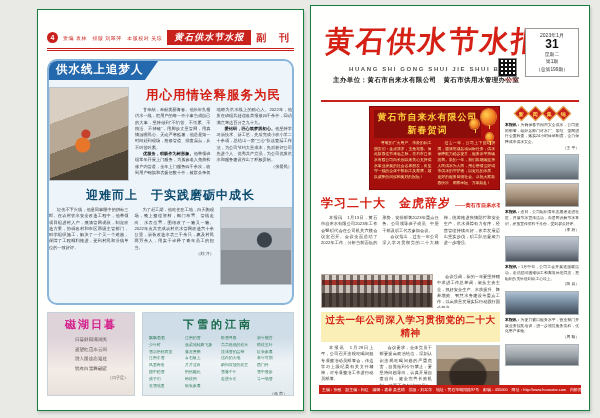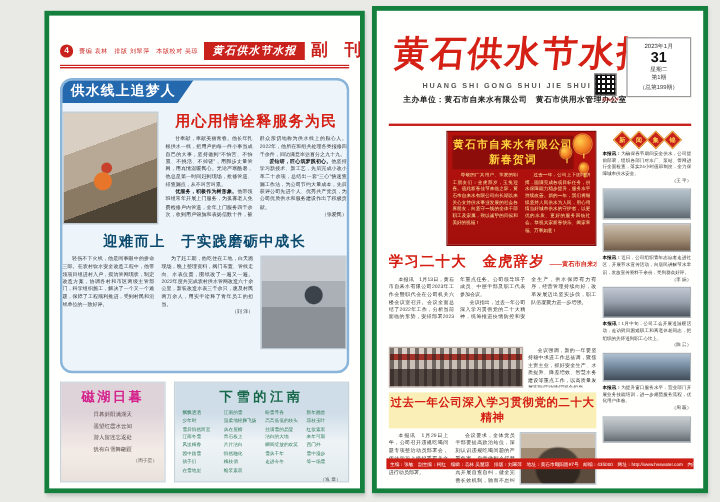--- a/index.html
+++ b/index.html
@@ -3,35 +3,35 @@
 <meta charset="utf-8">
 <style>
   html,body{margin:0;padding:0;}
   body{
     width:600px;height:418px;overflow:hidden;position:relative;
     background:#e9e9e6;
     font-family:"Liberation Sans","DejaVu Sans",sans-serif;
     color:#333;
   }
   .page{
-    position:absolute;background:#fffffe;border:4px solid #15803d;
+    position:absolute;background:#fffffe;border:1px solid #15803d;
     box-shadow:1px 2px 3px rgba(0,0,0,.18);
     box-sizing:border-box;overflow:hidden;
   }
   #left-page{left:37px;top:9px;width:267px;height:402px;padding:8px 9px;}
   #right-page{left:310px;top:5px;width:280px;height:406px;padding:8px 10px;}
 
   
   .lp-header{display:flex;align-items:center;gap:5px;margin-top:12px;}
   .pagenum-circle{width:11px;height:11px;border-radius:50%;background:#c9211c;color:#fff;
     font-size:7px;font-weight:bold;display:flex;align-items:center;justify-content:center;flex:0 0 auto;}
   .editors{font-size:5px;color:#c9211c;letter-spacing:.5px;white-space:nowrap;}
   .lp-masthead{background:#c9211c;color:#fff;font-family:"DejaVu Serif",serif;
     font-weight:bold;font-style:italic;font-size:9px;padding:1px 7px;white-space:nowrap;letter-spacing:1px;}
-  .section-label{margin-left:auto;color:#c9211c;font-size:14px;font-weight:bold;letter-spacing:5px;white-space:nowrap;}
+  .section-label{margin-left:auto;color:#c9211c;font-size:10px;font-weight:bold;letter-spacing:5px;white-space:nowrap;}
   .red-rule{height:3px;margin-top:3px;
     background:linear-gradient(#c9211c 0 1px,transparent 1px 2px,#c9211c 2px 3px);}
 
   
   .feature-box{margin-top:8px;height:246px;border:2px solid #8ab5da;border-radius:10px;
     background:#edf5fb;position:relative;padding:9px 0 4px;box-sizing:border-box;overflow:hidden;}
   .feature-banner{position:absolute;top:-2px;left:-2px;background:#2468ae;color:#fff;
     font-weight:bold;font-size:11.5px;letter-spacing:1px;padding:3px 16px 3px 9px;
     clip-path:polygon(0 0,100% 0,87% 100%,0 100%);border-radius:8px 0 0 0;}
   .article1{display:flex;gap:6px;margin-top:17px;}
@@ -86,21 +86,21 @@
   .db-month{font-size:5px;color:#333;}
   .db-day{font-size:12px;font-weight:bold;color:#111;line-height:1.1;}
   .db-small{font-size:4.8px;color:#333;line-height:1.5;}
   .rp-rule{height:2px;background:#c9211c;margin-top:2px;}
 
   
   .rp-content{display:flex;gap:5px;margin-top:4px;height:288px;}
   .rp-main{flex:1;min-width:0;}
   .rp-side{flex:0 0 74px;overflow:hidden;display:flex;flex-direction:column;gap:3px;}
 
-  .greeting-box{height:96px;box-sizing:border-box;border:1px solid #7d0a08;
+  .greeting-box{height:84px;box-sizing:border-box;border:1px solid #7d0a08;
     background:linear-gradient(180deg,#b5120e,#a30f0c);padding:3px 4px;position:relative;overflow:hidden;margin-left:48px;}
   .greeting-title{text-align:center;color:#ffd23e;font-weight:bold;font-size:9px;letter-spacing:1px;
     background:#8d0d0a;padding:1px 0;margin:0 14px 3px 0;}
   .greeting-body{columns:2;column-gap:6px;font-size:3.8px;line-height:1.5;color:#ffe9a0;
     text-align:justify;height:92px;overflow:hidden;}
   .greeting-body p{margin:0;text-indent:7px;}
   .lantern{position:absolute;border-radius:50%;
     background:radial-gradient(circle at 35% 35%,#ffcf4d,#f07820 60%,#c33d0f);
     box-shadow:0 0 0 1px rgba(255,210,80,.55);}
   .lantern::after{content:"";position:absolute;left:50%;top:100%;width:1px;height:4px;background:#ffd24d;}

